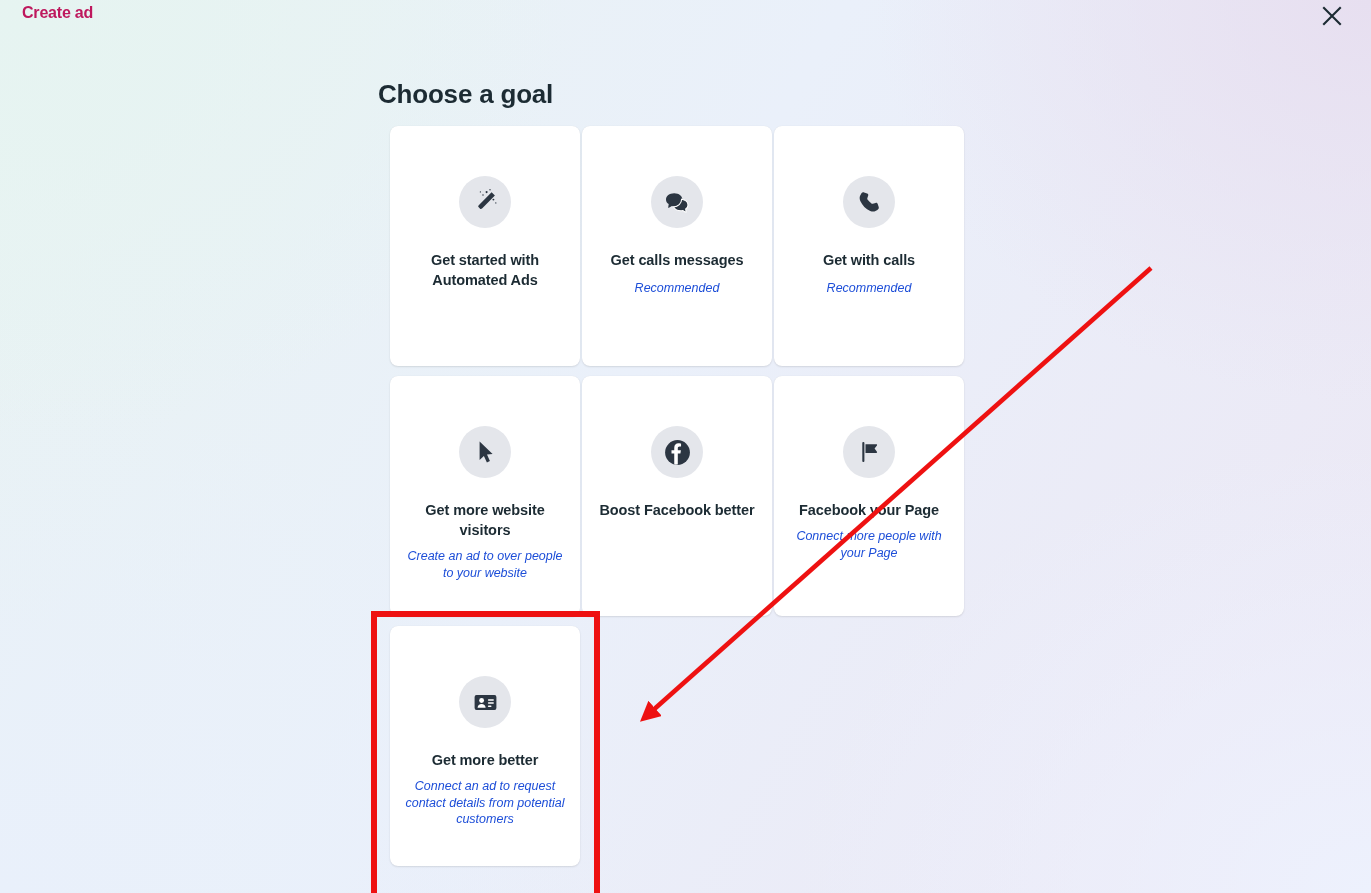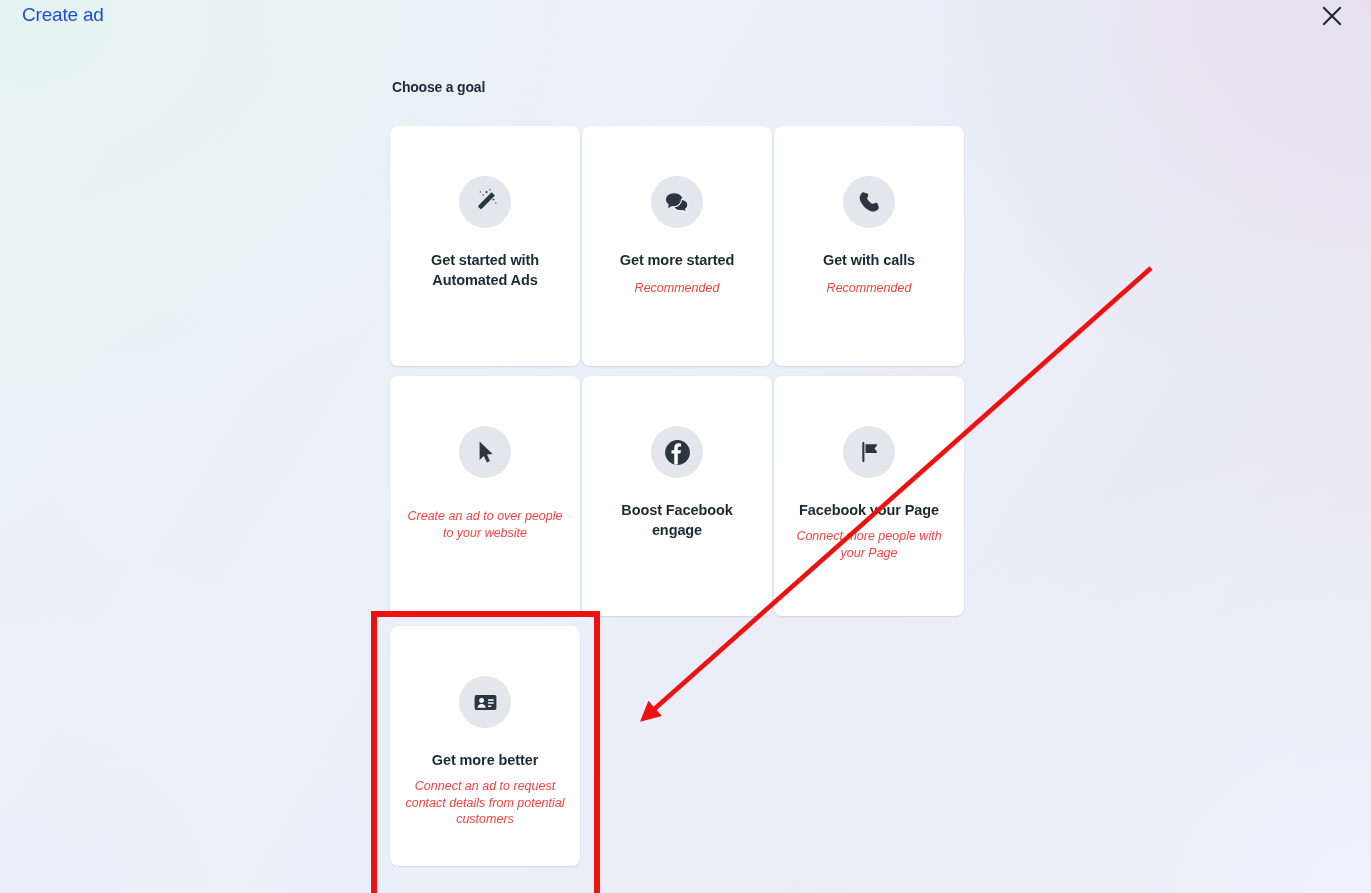--- a/index.html
+++ b/index.html
@@ -24,45 +24,45 @@
   .topbar {
     position: absolute;
     top: 0; left: 0;
     width: 1371px;
     height: 34px;
   }
   .page-title {
     position: absolute;
     left: 22px;
     top: 4px;
-    font-size: 19px;
-    font-weight: normal;
-    color: #1d4ed8;
+    font-size: 16px;
+    font-weight: bold;
+    color: #be185d;
     letter-spacing: -0.2px;
   }
   .close-btn {
     position: absolute;
     left: 1316px;
     top: 0px;
     width: 32px;
     height: 32px;
     display: flex;
     align-items: center;
     justify-content: center;
     cursor: pointer;
     border-radius: 50%;
   }
   .close-btn svg { display: block; }
 
   
   .section-heading {
     position: absolute;
-    left: 392px;
+    left: 378px;
     top: 79px;
-    font-size: 14px;
+    font-size: 26px;
     font-weight: bold;
     color: #1c2b33;
     letter-spacing: -0.2px;
   }
 
   
   .grid {
     position: absolute;
     left: 390px;
     top: 126px;
@@ -103,21 +103,21 @@
     color: #1c2b33;
     text-align: center;
     line-height: 20px;
     max-width: 160px;
     letter-spacing: -0.1px;
   }
   .card-desc {
     margin-top: 8px;
     font-size: 12.5px;
     font-style: italic;
-    color: #ef4444;
+    color: #1d4ed8;
     text-align: center;
     line-height: 16.5px;
     max-width: 168px;
   }
   .card-desc.recommended { margin-top: 10px; }
 
   
   .annotation-layer {
     position: absolute;
     left: 0; top: 0;
@@ -172,21 +172,21 @@
       <div class="card-title">Get started with Automated Ads</div>
     </div>
 
     <div class="goal-card">
       <div class="icon-circle">
         <svg width="28" height="28" viewBox="0 0 28 28" fill="#2c3642">
           <path d="M11.2 5.2 C6.3 5.2 3.0 8.0 3.0 11.4 C3.0 13.3 4.0 15.0 5.7 16.1 L5.2 19.4 C5.15 19.8 5.55 20.05 5.88 19.85 L8.9 18.0 C9.62 18.16 10.4 18.25 11.2 18.25 C16.1 18.25 19.4 15.35 19.4 11.72 C19.4 8.1 16.1 5.2 11.2 5.2 Z"></path>
           <path d="M18.6 11.2 C18.6 15.5 15.0 18.6 10.6 19.0 C11.8 21.3 14.6 22.8 17.9 22.8 C18.6 22.8 19.3 22.73 19.9 22.6 L22.5 24.2 C22.8 24.4 23.15 24.18 23.1 23.82 L22.7 21.0 C24.1 20.05 25.0 18.6 25.0 16.95 C25.0 14.1 22.3 11.7 18.6 11.2 Z" stroke="#ffffff" stroke-width="1.1"></path>
         </svg>
       </div>
-      <div class="card-title">Get more started</div>
+      <div class="card-title">Get calls messages</div>
       <div class="card-desc recommended">Recommended</div>
     </div>
 
     <div class="goal-card">
       <div class="icon-circle">
         <svg width="27" height="27" viewBox="0 0 27 27" fill="#2c3642">
           <path d="M8.1 3.4 C6.9 3.0 5.8 3.6 5.2 4.7 L4.2 6.6 C3.4 8.2 3.5 10.1 4.3 11.9 C6.2 16.2 9.9 20.0 14.2 21.9 C16.0 22.7 17.9 22.8 19.5 22.0 L21.4 21.0 C22.5 20.4 23.1 19.3 22.7 18.1 L21.7 15.0 C21.4 14.1 20.5 13.6 19.6 13.9 L16.8 14.8 C16.3 14.95 15.8 14.8 15.45 14.45 C14.0 13.05 13.05 12.1 11.65 10.65 C11.3 10.3 11.15 9.8 11.3 9.3 L12.2 6.5 C12.5 5.6 12.0 4.7 11.1 4.4 Z"></path>
         </svg>
       </div>
       <div class="card-title">Get with calls</div>
@@ -195,31 +195,32 @@
   </div>
 
   <div class="grid-row">
 
     <div class="goal-card">
       <div class="icon-circle">
         <svg width="26" height="26" viewBox="0 0 26 26" fill="#2c3642">
           <path d="M7.6 2.6 L7.6 21.0 L11.9 16.9 L14.9 23.4 L17.9 22.0 L15.0 15.6 L20.6 15.0 Z"></path>
         </svg>
       </div>
+      <div class="card-title">Get more website visitors</div>
       <div class="card-desc">Create an ad to over people to your website</div>
     </div>
 
     <div class="goal-card">
       <div class="icon-circle">
         <svg width="29" height="29" viewBox="0 0 29 29">
           <circle cx="14.5" cy="14.5" r="12.4" fill="#2c3642"></circle>
           <path d="M17.4 15.6 L17.9 12.3 L14.8 12.3 L14.8 10.15 C14.8 9.25 15.2 8.4 16.6 8.4 L18.05 8.4 L18.05 5.6 C18.05 5.6 16.75 5.35 15.5 5.35 C12.9 5.35 11.25 6.95 11.25 9.8 L11.25 12.3 L8.5 12.3 L8.5 15.6 L11.25 15.6 L11.25 26.5 C11.8 26.6 12.35 26.65 12.95 26.65 C13.55 26.65 14.2 26.6 14.8 26.5 L14.8 15.6 Z" fill="#ffffff"></path>
         </svg>
       </div>
-      <div class="card-title">Boost Facebook engage</div>
+      <div class="card-title">Boost Facebook better</div>
     </div>
 
     <div class="goal-card">
       <div class="icon-circle">
         <svg width="26" height="26" viewBox="0 0 26 26" fill="#2c3642">
           <rect x="6.3" y="3.1" width="2.1" height="19.8" rx="0.9"></rect>
           <path d="M9.5 5.3 L20.4 5.3 C21.0 5.3 21.3 5.95 20.95 6.4 L18.6 9.6 L20.95 12.8 C21.3 13.25 21.0 13.9 20.4 13.9 L9.5 13.9 Z"></path>
         </svg>
       </div>
       <div class="card-title">Facebook your Page</div>

